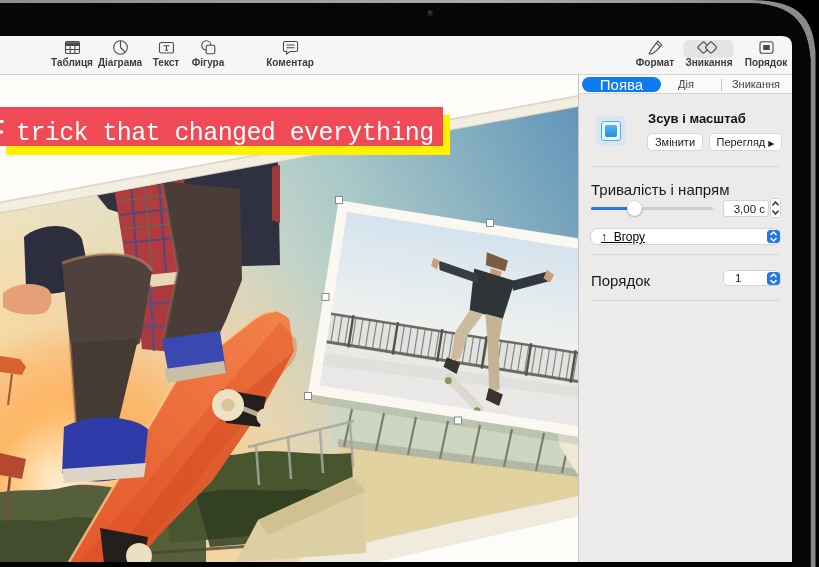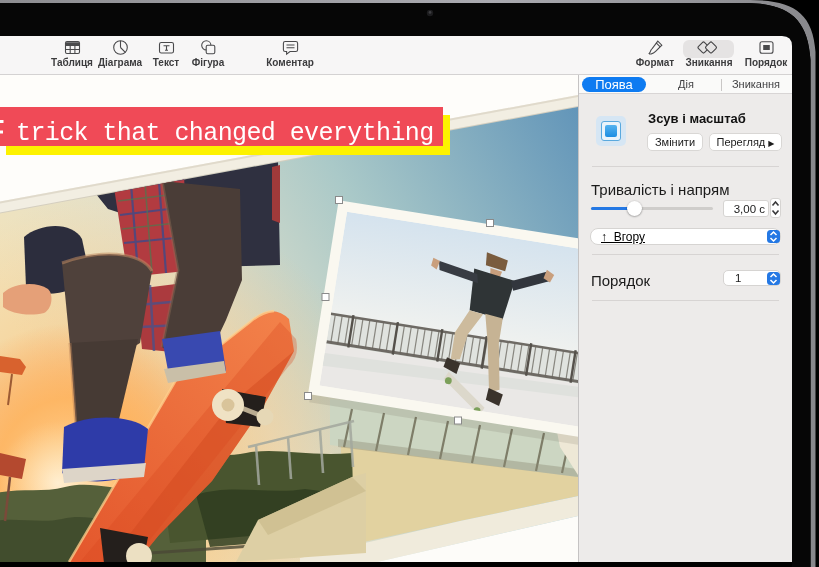--- a/index.html
+++ b/index.html
@@ -12,22 +12,22 @@
            border-bottom:1px solid #d4d2d2;box-sizing:border-box;}
   .tbtn{position:absolute;top:3px;width:60px;height:34px;text-align:center;}
   .tbtn svg{display:block;margin:0 auto;}
   .tlabel{font-size:10px;color:#3c3c3e;line-height:11px;margin-top:1px;white-space:nowrap;font-weight:bold;}
   
   #sidebar{position:absolute;left:578px;top:39px;width:214px;height:487px;background:#edebea;
            border-left:1px solid #c5c3c3;box-sizing:border-box;}
   .hairline{position:absolute;left:13px;right:13px;height:1px;background:#d7d4d3;}
   #tabrow{position:absolute;left:0;top:0;width:100%;height:19px;background:#fafaf9;
           border-bottom:1px solid #d8d5d5;box-sizing:border-box;}
-  #pill{position:absolute;left:3px;top:1.5px;width:64px;height:15px;border-radius:8px;
-        background:#0e7bf1;color:#fff;font-size:13px;line-height:15px;text-align:center;}
+  #pill{position:absolute;left:3px;top:1.5px;width:79px;height:15px;border-radius:8px;
+        background:#0e7bf1;color:#fff;font-size:15px;line-height:15px;text-align:center;}
   .tab{position:absolute;top:2px;height:15px;font-size:11px;line-height:15px;color:#3f3f41;text-align:center;}
   .sbtn{position:absolute;height:16px;background:#fff;border:1px solid #d9d7d5;border-radius:5px;
         font-size:11px;line-height:16px;text-align:center;color:#1b1b1b;box-sizing:content-box;}
   .slabel{position:absolute;font-size:15px;color:#1b1b1b;}
   .whitebox{position:absolute;background:#fff;border:1px solid #d6d4d2;box-sizing:border-box;}
   .bluestep{position:absolute;width:13px;height:13px;border-radius:3.5px;background:#2478e4;}
   .bluestep svg{display:block}
 </style>
 </head>
 <body>

